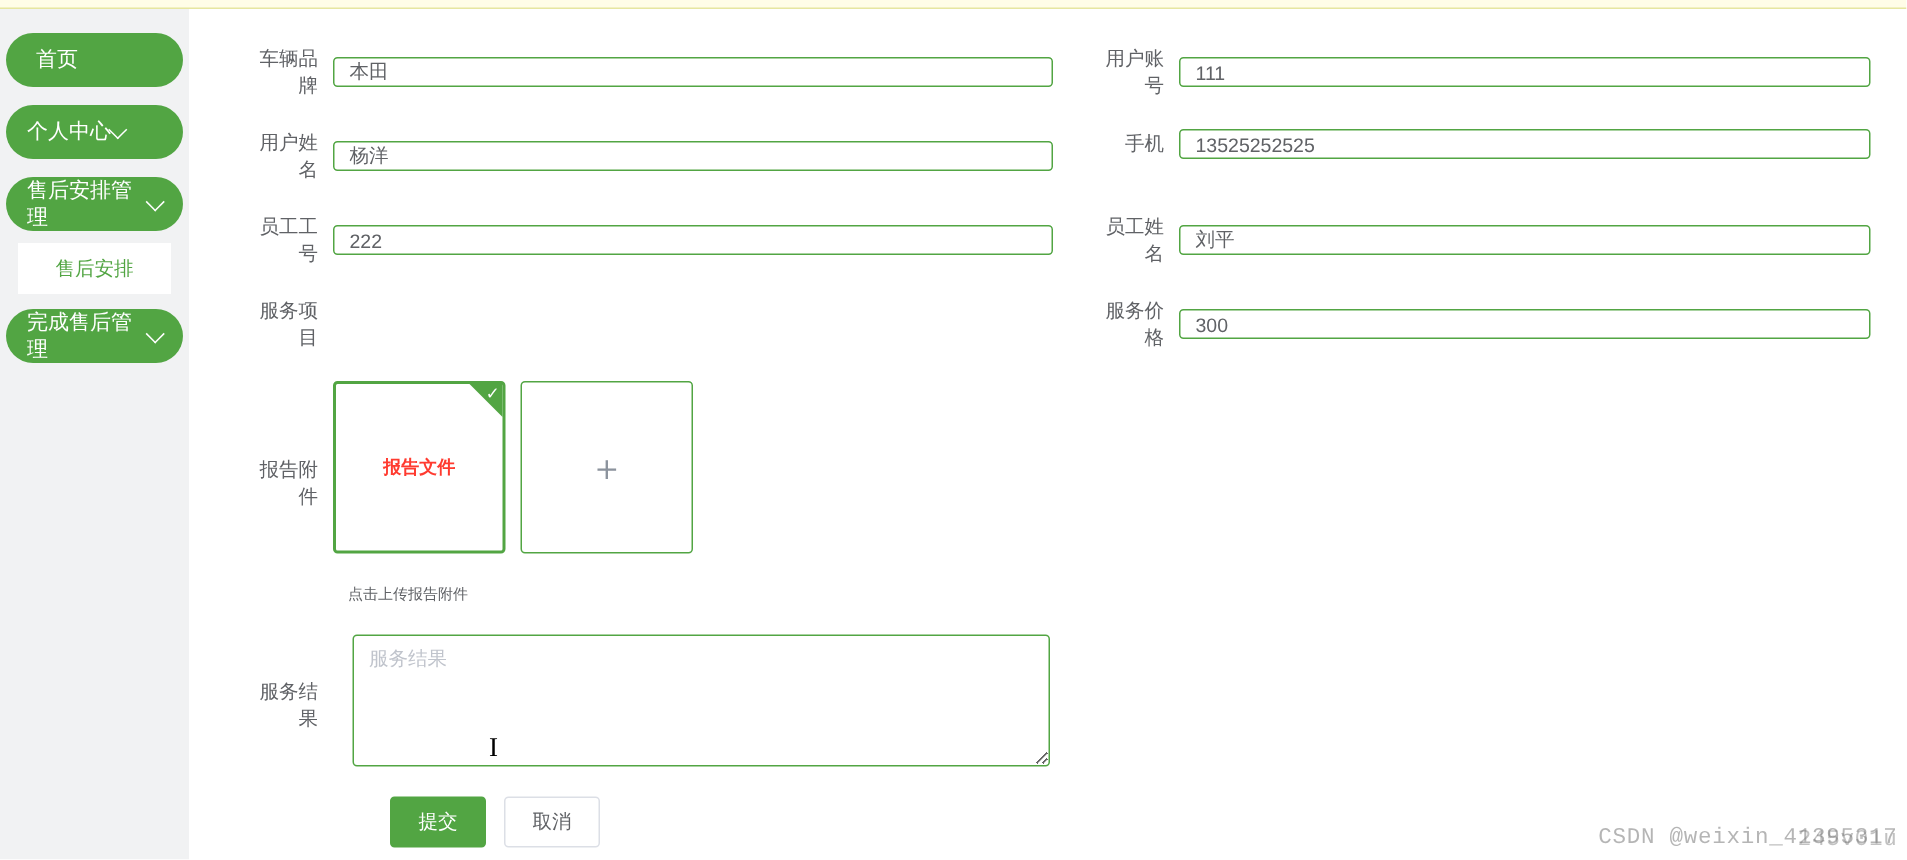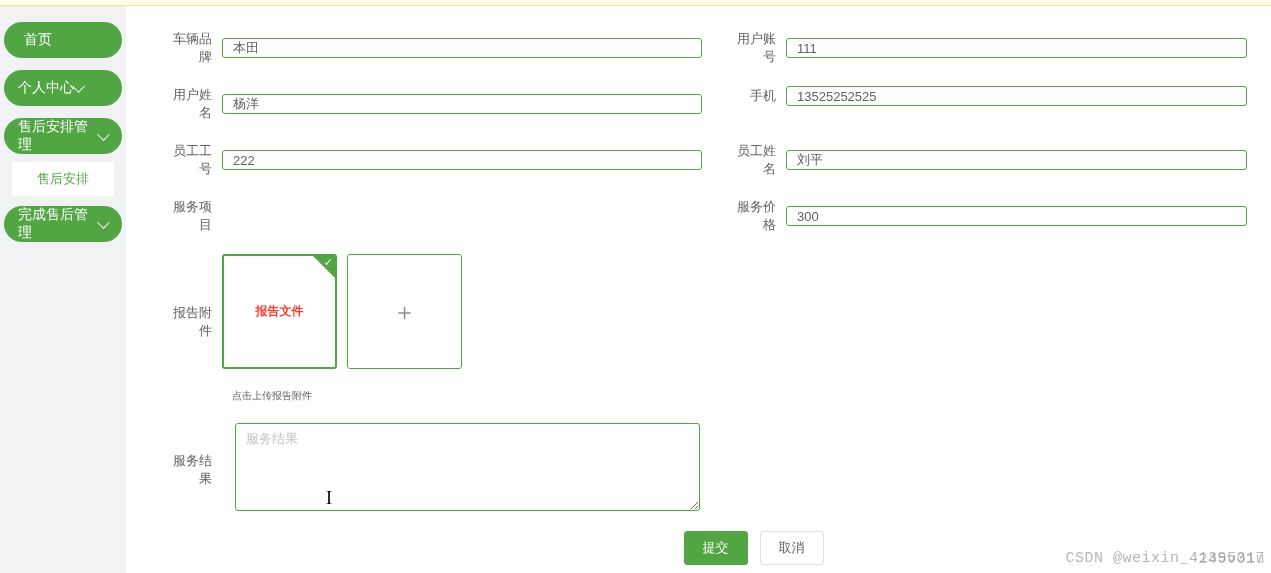--- a/index.html
+++ b/index.html
@@ -166,21 +166,21 @@
       border: 1.5px solid #52a543;
       border-radius: 3px;
       padding: 6px 10px;
       font-size: 13px;
       font-family: inherit;
       resize: both;
       outline: none;
     }
     .textarea::placeholder { color: #c0c4cc; }
     
-    .btn-row { margin: 20px 0 0 98px; display: flex; gap: 12px; justify-content: center; }
+    .btn-row { margin: 20px 0 0 98px; display: flex; gap: 12px; }
     .btn {
       height: 34px;
       padding: 0 18px;
       border-radius: 3px;
       font-size: 13px;
       cursor: pointer;
     }
     .btn-primary {
       background: #52a543;
       border: 1px solid #52a543;

